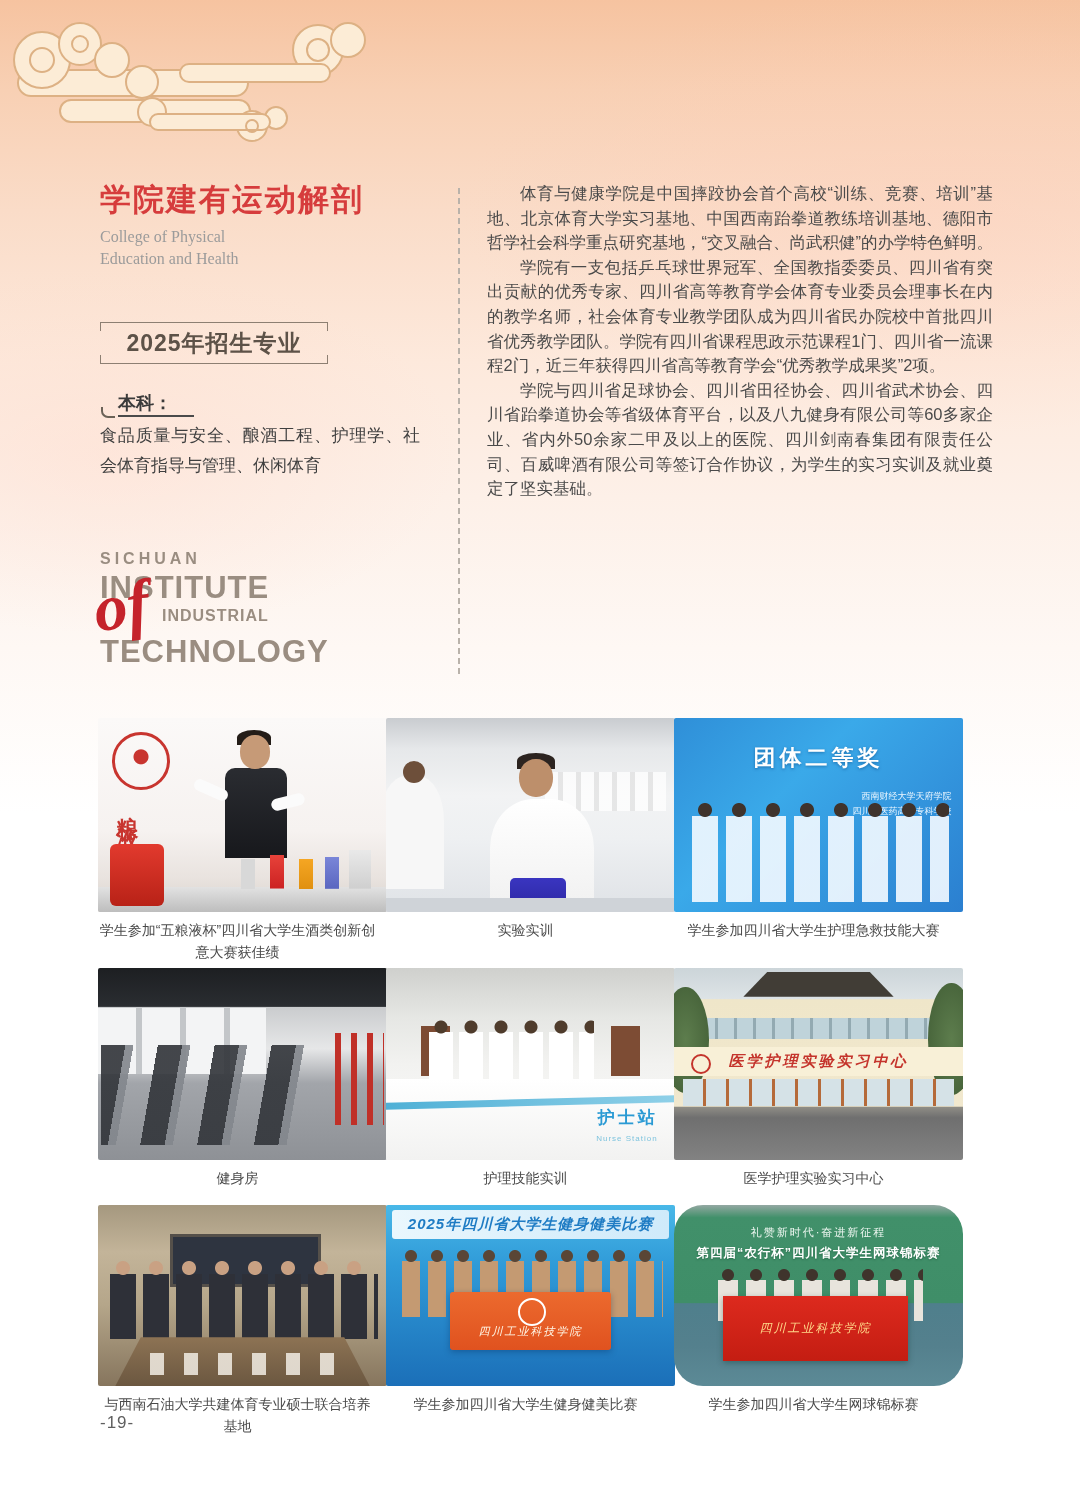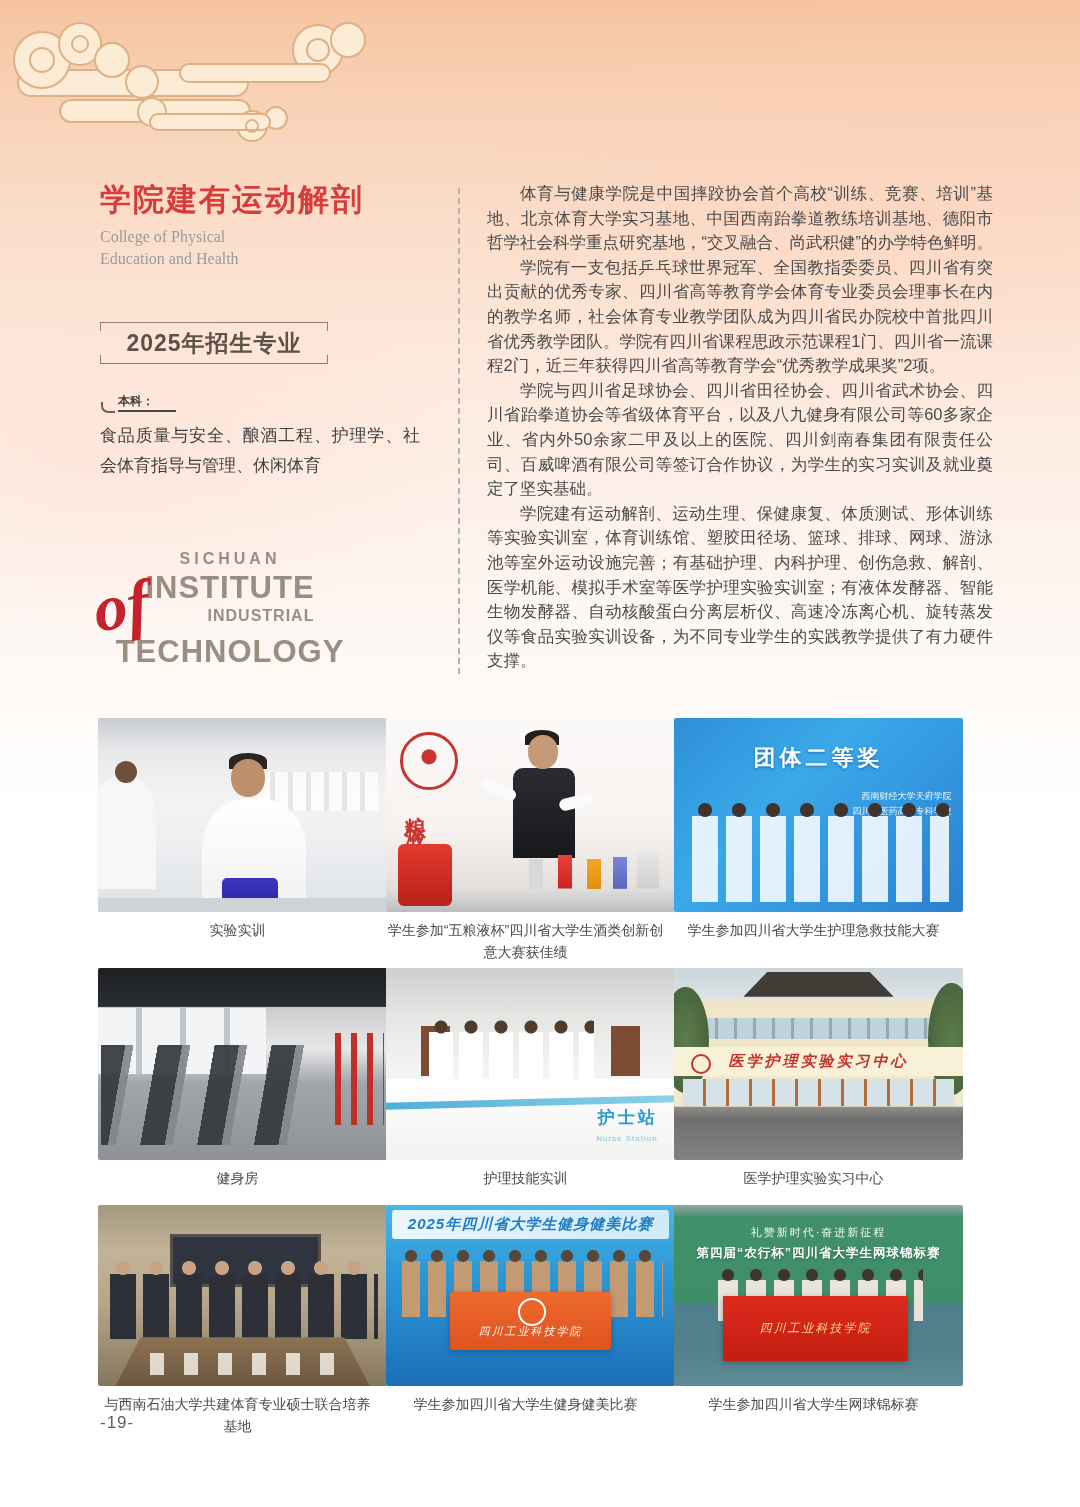--- a/index.html
+++ b/index.html
@@ -18,24 +18,24 @@
   .frame{position:absolute;left:0;top:139px;width:228px;height:40px;
     border-top:1px solid #8d7f72;border-bottom:1px solid #8d7f72;
     display:flex;align-items:center;justify-content:center;}
   .frame::before,.frame::after{content:"";position:absolute;top:-1px;bottom:-1px;width:1px;
     background:linear-gradient(#8d7f72 0 9px, transparent 9px calc(100% - 9px), #8d7f72 calc(100% - 9px));}
   .frame::before{left:0}.frame::after{right:0}
   .frame-label{font-size:23px;font-weight:bold;color:#5d5248;letter-spacing:1px;}
   .degree-row{position:absolute;left:18px;top:208px;}
   .bracket{position:absolute;left:-17px;bottom:-3px;width:12px;height:9px;
     border-left:2px solid #6b6257;border-bottom:2px solid #6b6257;border-radius:0 0 0 7px;}
-  .degree-label{font-size:12px;font-weight:bold;color:#3a3a3a;border-bottom:2px solid #4a4a4a;padding-right:22px;padding-bottom:2px;text-align:right;}
+  .degree-label{font-size:18px;font-weight:bold;color:#3a3a3a;border-bottom:2px solid #4a4a4a;padding-right:22px;padding-bottom:2px;text-align:right;}
   .majors{position:absolute;left:0;top:238px;width:320px;font-size:17px;color:#3f3f3f;line-height:30px;text-align:justify;}
   
-  .logo{position:absolute;left:0;top:368px;width:260px;color:#9a8d81;line-height:1;text-align:center;}
+  .logo{position:absolute;left:0;top:368px;width:260px;color:#9a8d81;line-height:1;}
   .logo .l1{font-size:16px;font-weight:bold;letter-spacing:4px;}
   .logo .l2{font-size:31px;font-weight:bold;letter-spacing:1px;margin-top:5px;}
   .logo .l3{font-size:16px;font-weight:bold;letter-spacing:1px;margin:5px 0 0 62px;}
   .logo .l4{font-size:31px;font-weight:bold;letter-spacing:1px;margin-top:12px;}
   .logo .script{position:absolute;left:-6px;top:22px;font-family:"Liberation Serif","DejaVu Serif",serif;
     font-style:italic;font-size:66px;color:#c5232b;transform:rotate(-8deg);font-weight:bold;}
   
   .divider{position:absolute;left:458px;top:188px;height:486px;width:0;border-left:2px dashed #b9b2aa;}
   
   .rightcol{position:absolute;left:487px;top:181px;width:506px;}
@@ -149,21 +149,21 @@
       linear-gradient(90deg, transparent 0 4px, #c49a72 4px 22px, transparent 22px 26px);
     background-size:26px 26px,26px calc(100% - 13px);
     background-position:0 0,0 13px;}
   .ph8 .flag{top:48%;left:22%;width:56%;height:32%;background:linear-gradient(#ec6a2e,#e0521f);
     border-radius:3px;display:flex;align-items:center;justify-content:center;box-shadow:0 2px 6px rgba(0,40,90,.35);}
   .ph8 .flagring{position:absolute;top:10%;left:42%;width:24px;height:24px;border:2px solid #fff;border-radius:50%;}
   .ph8 .flagtext{position:static;margin-top:22px;font-size:11px;color:#fff8e8;letter-spacing:2px;
     font-family:"Liberation Serif","DejaVu Serif",serif;font-style:italic;}
   
   .ph9{background:linear-gradient(180deg,#93a8a2 0%,#41906a 7%,#3f8e68 54%,#4f7f8c 54.5%,#558era 78%,#5c8a96 100%);
-    background:linear-gradient(180deg,#93a8a2 0%,#41906a 7%,#3f8e68 54%,#4f7f8c 54.5%,#54808d 78%,#5c8a96 100%);}
+    background:linear-gradient(180deg,#93a8a2 0%,#41906a 7%,#3f8e68 54%,#4f7f8c 54.5%,#54808d 78%,#5c8a96 100%);border-radius:29px;}
   .ph9 .slogan{top:11%;left:0;right:0;text-align:center;font-size:11px;color:#eef7f1;letter-spacing:2px;}
   .ph9 .banner{top:22%;left:0;right:0;text-align:center;font-size:12.5px;font-weight:bold;color:#ffffff;
     letter-spacing:1px;text-shadow:0 1px 2px rgba(20,80,50,.6);white-space:nowrap;}
   .ph9 .crowd{top:34%;left:14%;right:14%;height:30%;background-repeat:repeat-x;
     background-image:
       radial-gradient(circle at 14px 8px, #3f342c 5.5px, transparent 6.5px),
       linear-gradient(90deg, transparent 0 4px, #e8e4dc 4px 24px, transparent 24px 28px);
     background-size:28px 26px,28px calc(100% - 13px);
     background-position:0 0,0 13px;}
   .ph9 .flag{top:50%;left:17%;width:64%;height:36%;background:linear-gradient(#dd2a1e,#c41d12);
@@ -228,53 +228,52 @@
       <div class="script">of</div>
     </div>
   </div>
 
   <div class="divider"></div>
 
   <div class="rightcol">
     <p>体育与健康学院是中国摔跤协会首个高校“训练、竞赛、培训”基地、北京体育大学实习基地、中国西南跆拳道教练培训基地、德阳市哲学社会科学重点研究基地，“交叉融合、尚武积健”的办学特色鲜明。</p>
     <p>学院有一支包括乒乓球世界冠军、全国教指委委员、四川省有突出贡献的优秀专家、四川省高等教育学会体育专业委员会理事长在内的教学名师，社会体育专业教学团队成为四川省民办院校中首批四川省优秀教学团队。学院有四川省课程思政示范课程1门、四川省一流课程2门，近三年获得四川省高等教育学会“优秀教学成果奖”2项。</p>
     <p>学院与四川省足球协会、四川省田径协会、四川省武术协会、四川省跆拳道协会等省级体育平台，以及八九健身有限公司等60多家企业、省内外50余家二甲及以上的医院、四川剑南春集团有限责任公司、百威啤酒有限公司等签订合作协议，为学生的实习实训及就业奠定了坚实基础。</p>
-    <p>学院建有运动解剖、运动生理、保健康复、体质测试、形体训练等实验实训室，体育训练馆、塑胶田径场、篮球、排球、网球、游泳池等室外运动设施完善；有基础护理、内科护理、创伤急救、解剖、医学机能、模拟手术室等医学护理实验实训室；有液体发酵器、智能生物发酵器、自动核酸蛋白分离层析仪、高速冷冻离心机、旋转蒸发仪等食品实验实训设备，为不同专业学生的实践教学提供了有力硬件支撑。</p>
   </div>
 
   <div class="prow prow1">
-    <div class="pcell">
-      <div class="photo ph1">
-        <i class="shelf"></i>
-        <i class="coat-l"></i>
-        <i class="head-l"></i>
-        <i class="coat-m"></i>
-        <i class="hair-m"></i>
-        <i class="head-m"></i>
-        <i class="beaker"></i>
-        <i class="bench"></i>
-      </div>
-      <div class="caption">实验实训</div>
-    </div>
     <div class="pcell">
       <div class="photo ph2">
         <i class="wlogo"></i>
         <span class="wtext">粮液</span>
         <i class="vest"></i>
         <i class="arm"></i>
         <i class="arm2"></i>
         <i class="hair"></i>
         <i class="head"></i>
         <i class="table"></i>
         <i class="barrel"></i>
         <i class="bottles"></i>
       </div>
       <div class="caption">学生参加“五粮液杯”四川省大学生酒类创新创意大赛获佳绩</div>
     </div>
     <div class="pcell">
+      <div class="photo ph1">
+        <i class="shelf"></i>
+        <i class="coat-l"></i>
+        <i class="head-l"></i>
+        <i class="coat-m"></i>
+        <i class="hair-m"></i>
+        <i class="head-m"></i>
+        <i class="beaker"></i>
+        <i class="bench"></i>
+      </div>
+      <div class="caption">实验实训</div>
+    </div>
+    <div class="pcell">
       <div class="photo ph3">
         <span class="award-title">团体二等奖</span>
         <span class="school1">西南财经大学天府学院</span>
         <span class="school2">四川中医药高等专科学校</span>
         <i class="crowd"></i>
       </div>
       <div class="caption">学生参加四川省大学生护理急救技能大赛</div>
     </div>
   </div>
 

